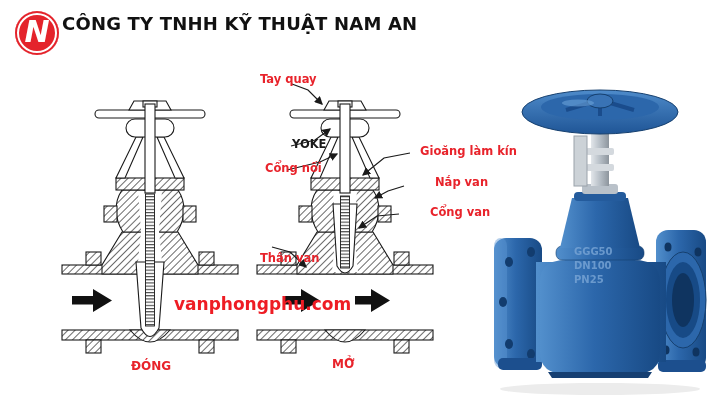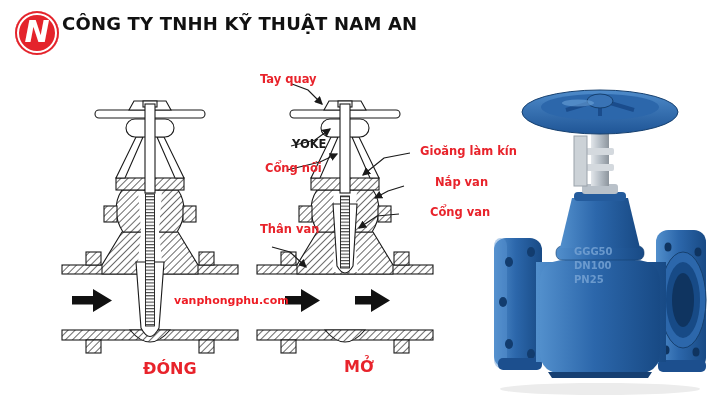--- a/index.html
+++ b/index.html
@@ -24,22 +24,22 @@
   }
   .co-en{
     position:absolute;left:64px;top:31px;font-size:13px;font-weight:bold;color:#2aa9e0;
     white-space:nowrap;
   }
   
   .lbl{
     position:absolute;font-size:11.5px;font-weight:bold;color:#e8232b;white-space:nowrap;margin-left:28px;
   }
   .lbl.black{color:#1a1a1a;}
-  .state{position:absolute;font-size:16px;font-weight:bold;color:#e8232b;white-space:nowrap;margin-left:12px;}
-  .wm{position:absolute;font-size:11px;font-weight:bold;color:#ee1c24;white-space:nowrap;}
+  .state{position:absolute;font-size:12px;font-weight:bold;color:#e8232b;white-space:nowrap;}
+  .wm{position:absolute;font-size:17px;font-weight:bold;color:#ee1c24;white-space:nowrap;}
   svg{position:absolute;left:0;top:0;}
 </style>
 </head>
 <body>
 
 <div id="stage">
 
   <div id="hdr">
     <div class="logo">
       <span>N</span>
@@ -184,20 +184,20 @@
       <text x="574" y="283" font-size="10" font-weight="bold" fill="#7aa6d6" opacity="0.8">PN25</text>
     </g>
   </svg>
 
   <div class="lbl" style="left:232px;top:72px">Tay quay</div>
   <div class="lbl black" style="left:264px;top:137px">YOKE</div>
   <div class="lbl" style="left:237px;top:161px">Cổng nối</div>
   <div class="lbl" style="left:392px;top:144px">Gioăng làm kín</div>
   <div class="lbl" style="left:407px;top:175px">Nắp van</div>
   <div class="lbl" style="left:402px;top:205px">Cổng van</div>
-  <div class="lbl" style="left:232px;top:222px">Thân van</div>
+  <div class="lbl" style="left:232px;top:251px">Thân van</div>
 
   <div class="state" style="left:131px;top:359px">ĐÓNG</div>
   <div class="state" style="left:332px;top:357px">MỞ</div>
 
   <div class="wm" style="left:174px;top:294px">vanphongphu.com</div>
 
 </div>
 
 </body></html>

